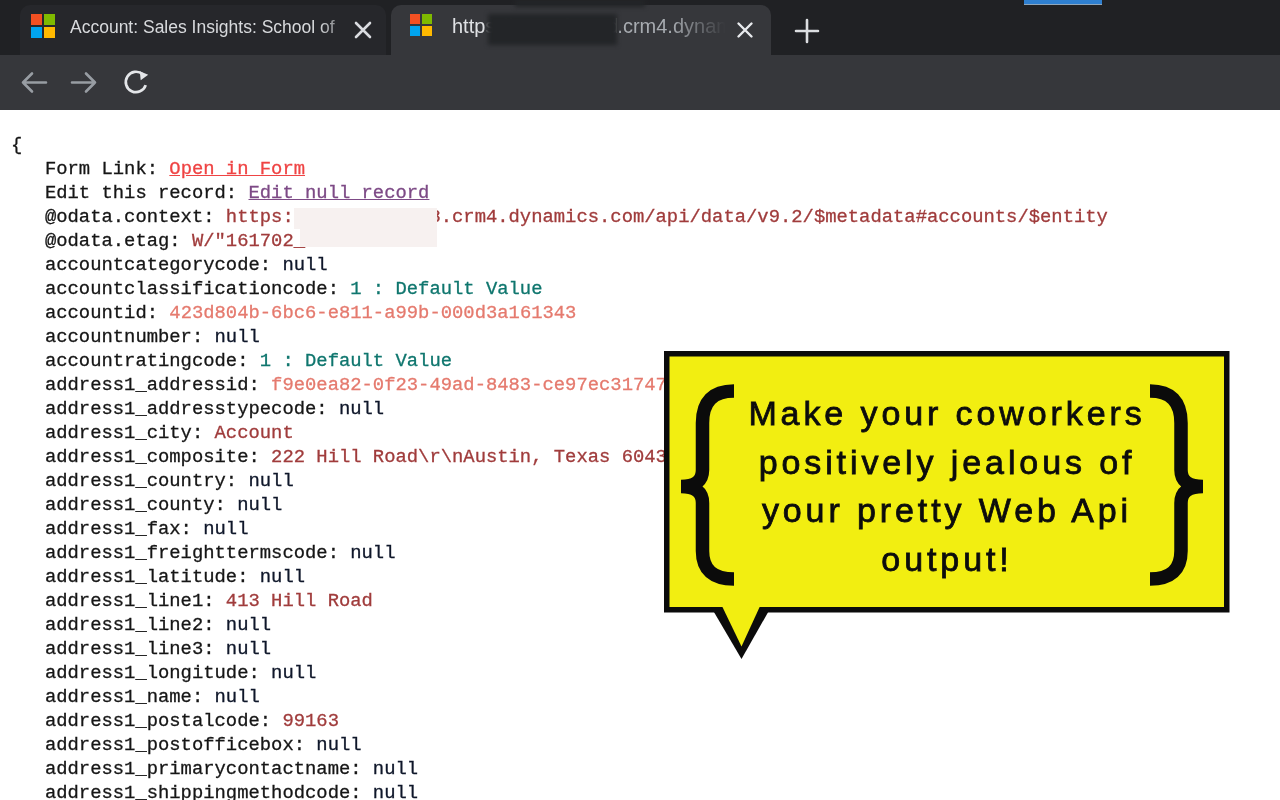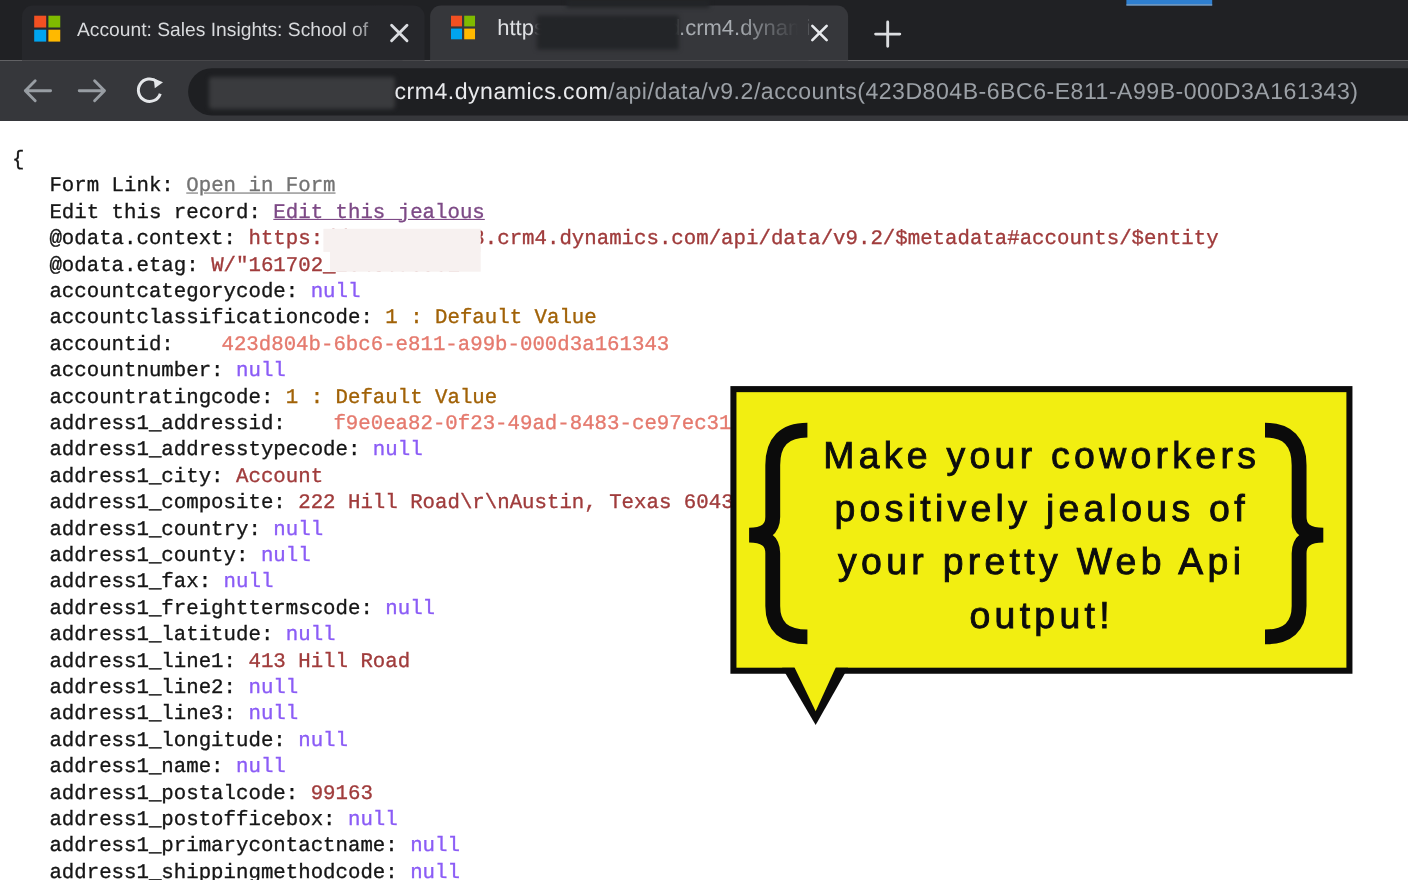--- a/index.html
+++ b/index.html
@@ -12,26 +12,26 @@
   #tab2 .title{position:absolute;left:61px;top:10px;width:283px;overflow:hidden;font-size:20px;color:#dfe1e4;white-space:nowrap;}
   #tab2 .fade{position:absolute;left:280px;top:0;width:64px;height:50px;background:linear-gradient(to right,rgba(54,55,59,0),#36373b 85%);}
   .redact-tab{position:absolute;background:#232528;filter:blur(2px);}
   #toolbar{position:absolute;left:0;top:55px;width:1280px;height:55px;background:#36373b;}
   #pill{position:absolute;left:171px;top:7px;width:1109px;height:43px;background:#1e1f22;border-radius:21.5px 0 0 21.5px;}
   #pillredact{position:absolute;left:19px;top:8px;width:169px;height:29px;background:#3a3b3e;filter:blur(2px);border-radius:3px;}
   #urltext{position:absolute;left:187.6px;top:8px;font-size:21px;line-height:27px;white-space:nowrap;color:#e9eaed;letter-spacing:0.45px;}
   #urltext .gray{color:#9ba0a6;}
   pre#json{position:absolute;left:0;top:132.5px;margin:0;padding:0 0 0 11px;font-family:"Liberation Mono",monospace;font-size:18.85px;line-height:24px;color:#161616;-webkit-text-stroke:0.3px currentColor;}
   pre#json a{text-decoration:underline;}
-  .lnk1{color:#737373;}
+  .lnk1{color:#ef4444;}
   .lnk2{color:#7d4a86;}
   .str{color:#a03c3c;}
-  .nul{color:#8b5cf6;}
-  .grn{color:#a16207;}
-  .gid{color:#e57a6e;margin-left:32px;}
+  .nul{color:#0f172a;}
+  .grn{color:#0f766e;}
+  .gid{color:#e57a6e;}
   .redact-pink{position:absolute;background:#f7f1f0;}
   #callout{position:absolute;left:0;top:0;}
 </style>
 </head>
 <body>
 <div id="frame">
   <div id="tab1">
     <svg width="24" height="24" style="position:absolute;left:11px;top:9px;">
       <rect x="0" y="0" width="11" height="11" fill="#f25022"></rect>
         <rect x="13" y="0" width="11" height="11" fill="#7fba00"></rect>
@@ -68,28 +68,24 @@
   <svg width="160" height="40" style="position:absolute;left:14px;top:14px;">
     <g stroke="#989da3" stroke-width="2.6" fill="none" stroke-linecap="round" stroke-linejoin="round">
       <path d="M32 13.5 L9 13.5 M18 4.5 L9 13.5 L18 22.5"></path>
       <path d="M58 13.5 L81 13.5 M72 4.5 L81 13.5 L72 22.5"></path>
     </g>
     <g stroke="#e4e6e9" stroke-width="2.7" fill="none" stroke-linecap="butt">
       <path d="M128.6 5.2 A 10.2 10.2 0 1 0 131.7 16.15"></path>
       <path d="M125.8 2.3 L134.2 5.8 L126.7 11.2 Z" fill="#e4e6e9" stroke="none"></path>
     </g>
   </svg>
-  <div id="pill">
-    <div id="pillredact"></div>
-    <div id="urltext">crm4.dynamics.com<span class="gray">/api/data/v9.2/accounts(423D804B-6BC6-E811-A99B-000D3A161343)</span></div>
-  </div>
 </div>
 <pre id="json">{
    Form Link: <a class="lnk1">Open in Form</a>
-   Edit this record: <a class="lnk2">Edit this jealous</a>
+   Edit this record: <a class="lnk2">Edit null record</a>
    @odata.context: <span class="str">https://org12345678.crm4.dynamics.com/api/data/v9.2/$metadata#accounts/$entity</span>
    @odata.etag: <span class="str">W/"161702_2345678901"</span>
    accountcategorycode: <span class="nul">null</span>
    accountclassificationcode: <span class="grn">1 : Default Value</span>
    accountid: <span class="gid">423d804b-6bc6-e811-a99b-000d3a161343</span>
    accountnumber: <span class="nul">null</span>
    accountratingcode: <span class="grn">1 : Default Value</span>
    address1_addressid: <span class="gid">f9e0ea82-0f23-49ad-8483-ce97ec317470</span>
    address1_addresstypecode: <span class="nul">null</span>
    address1_city: <span class="str">Account</span>

